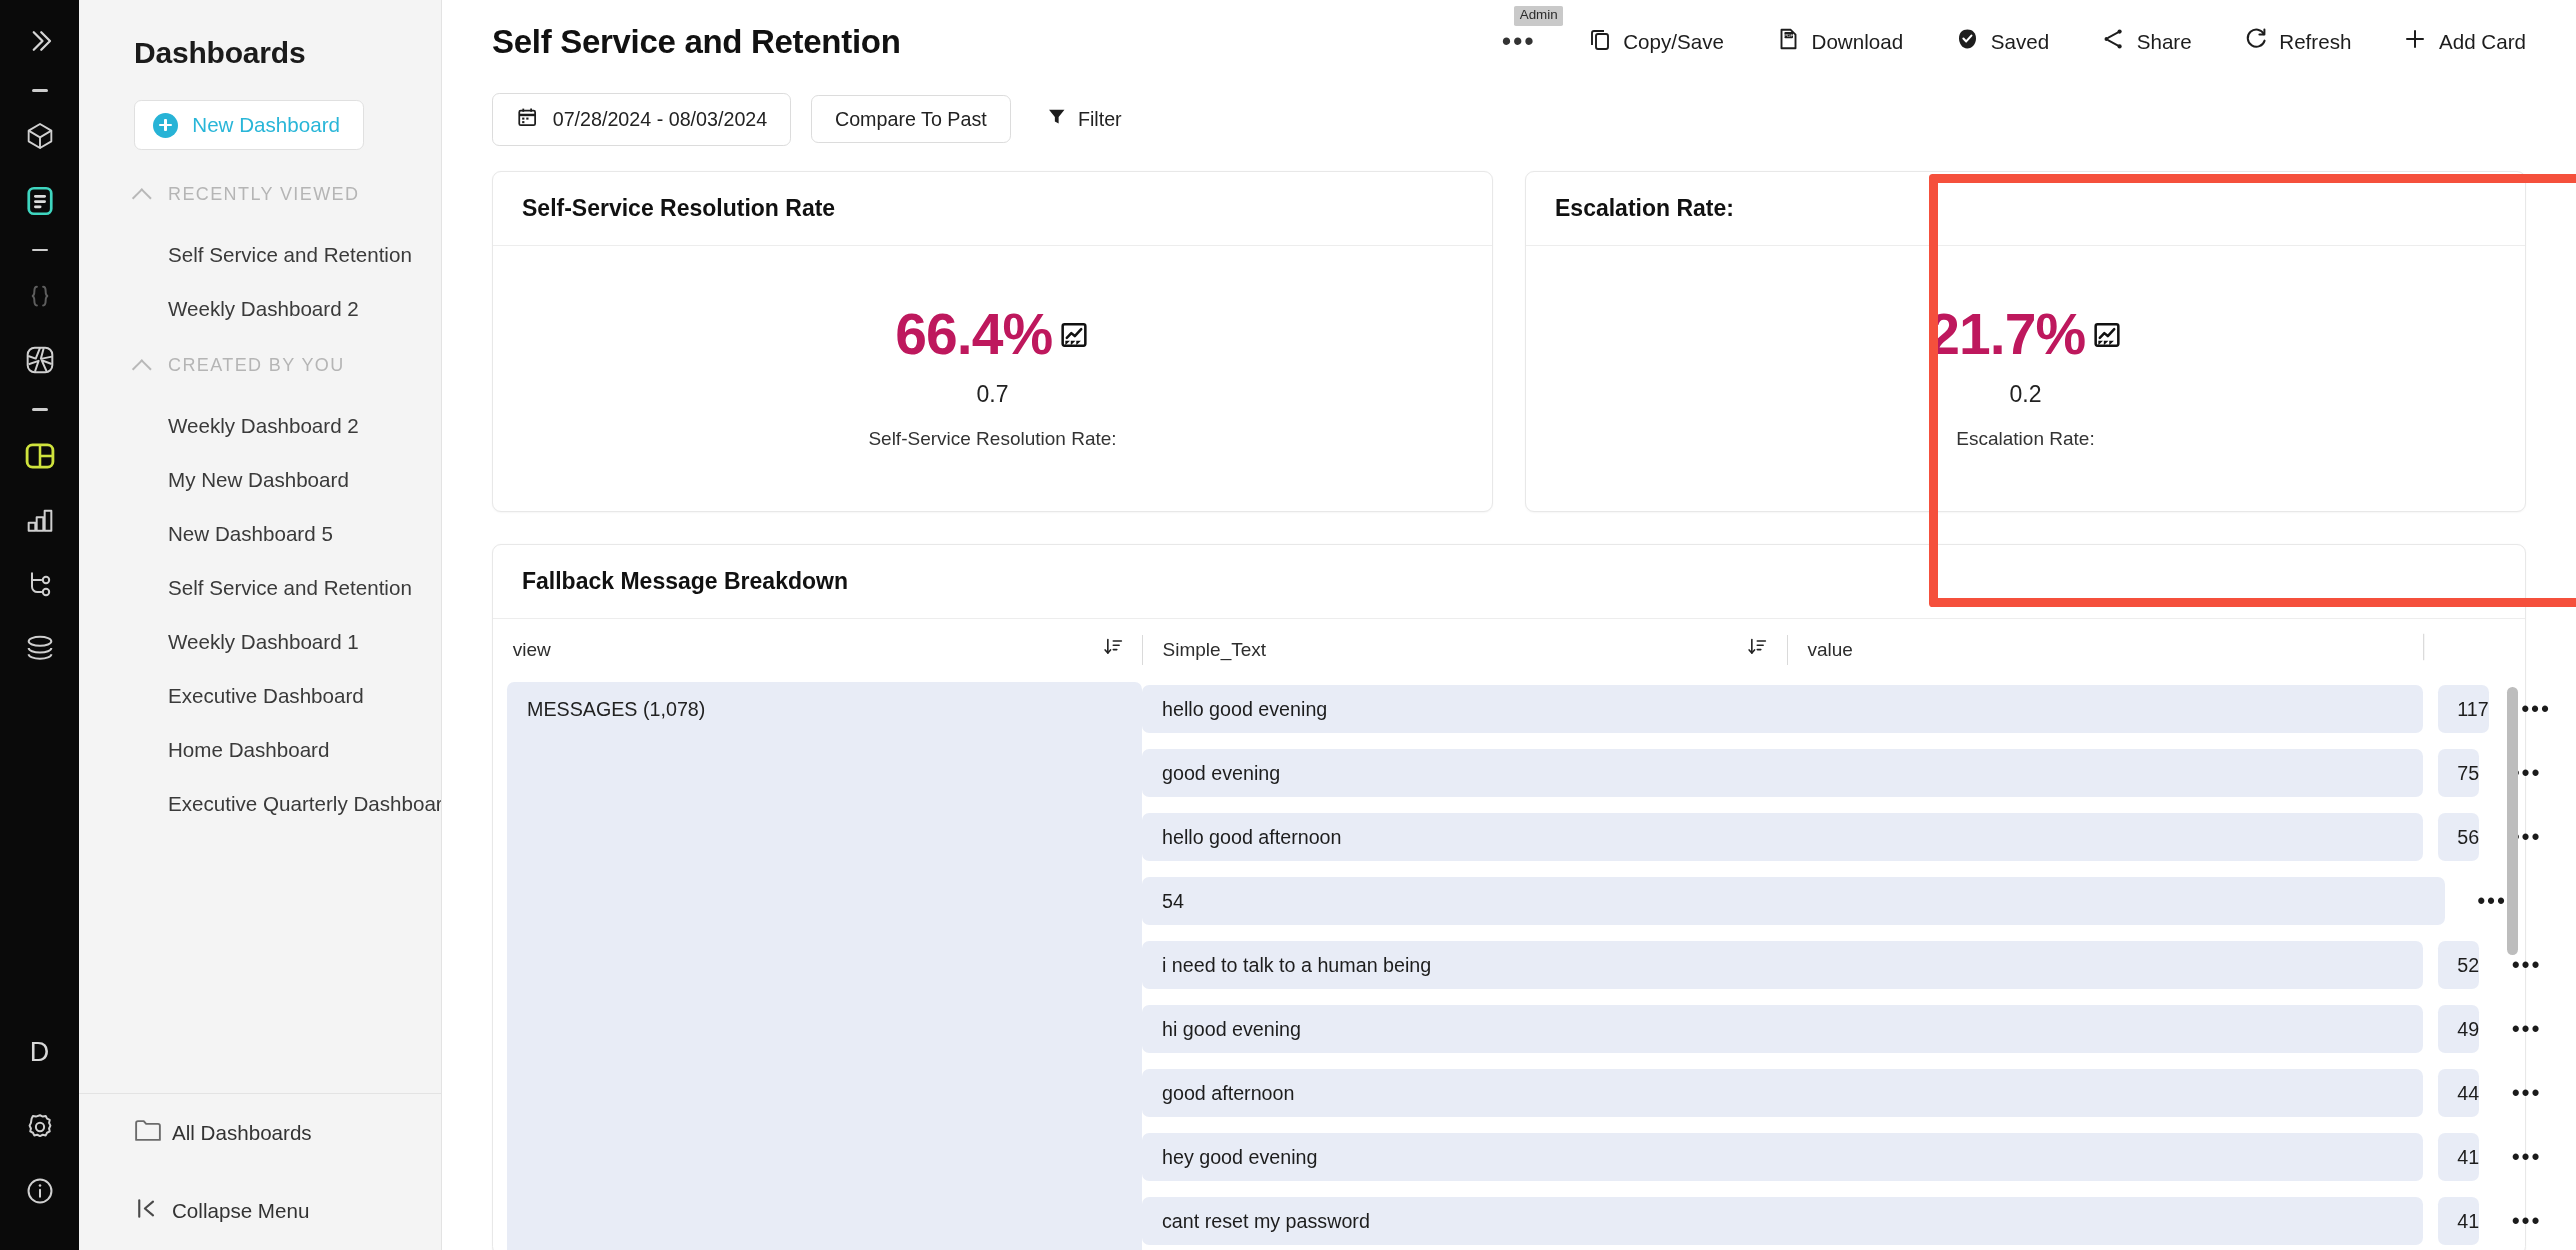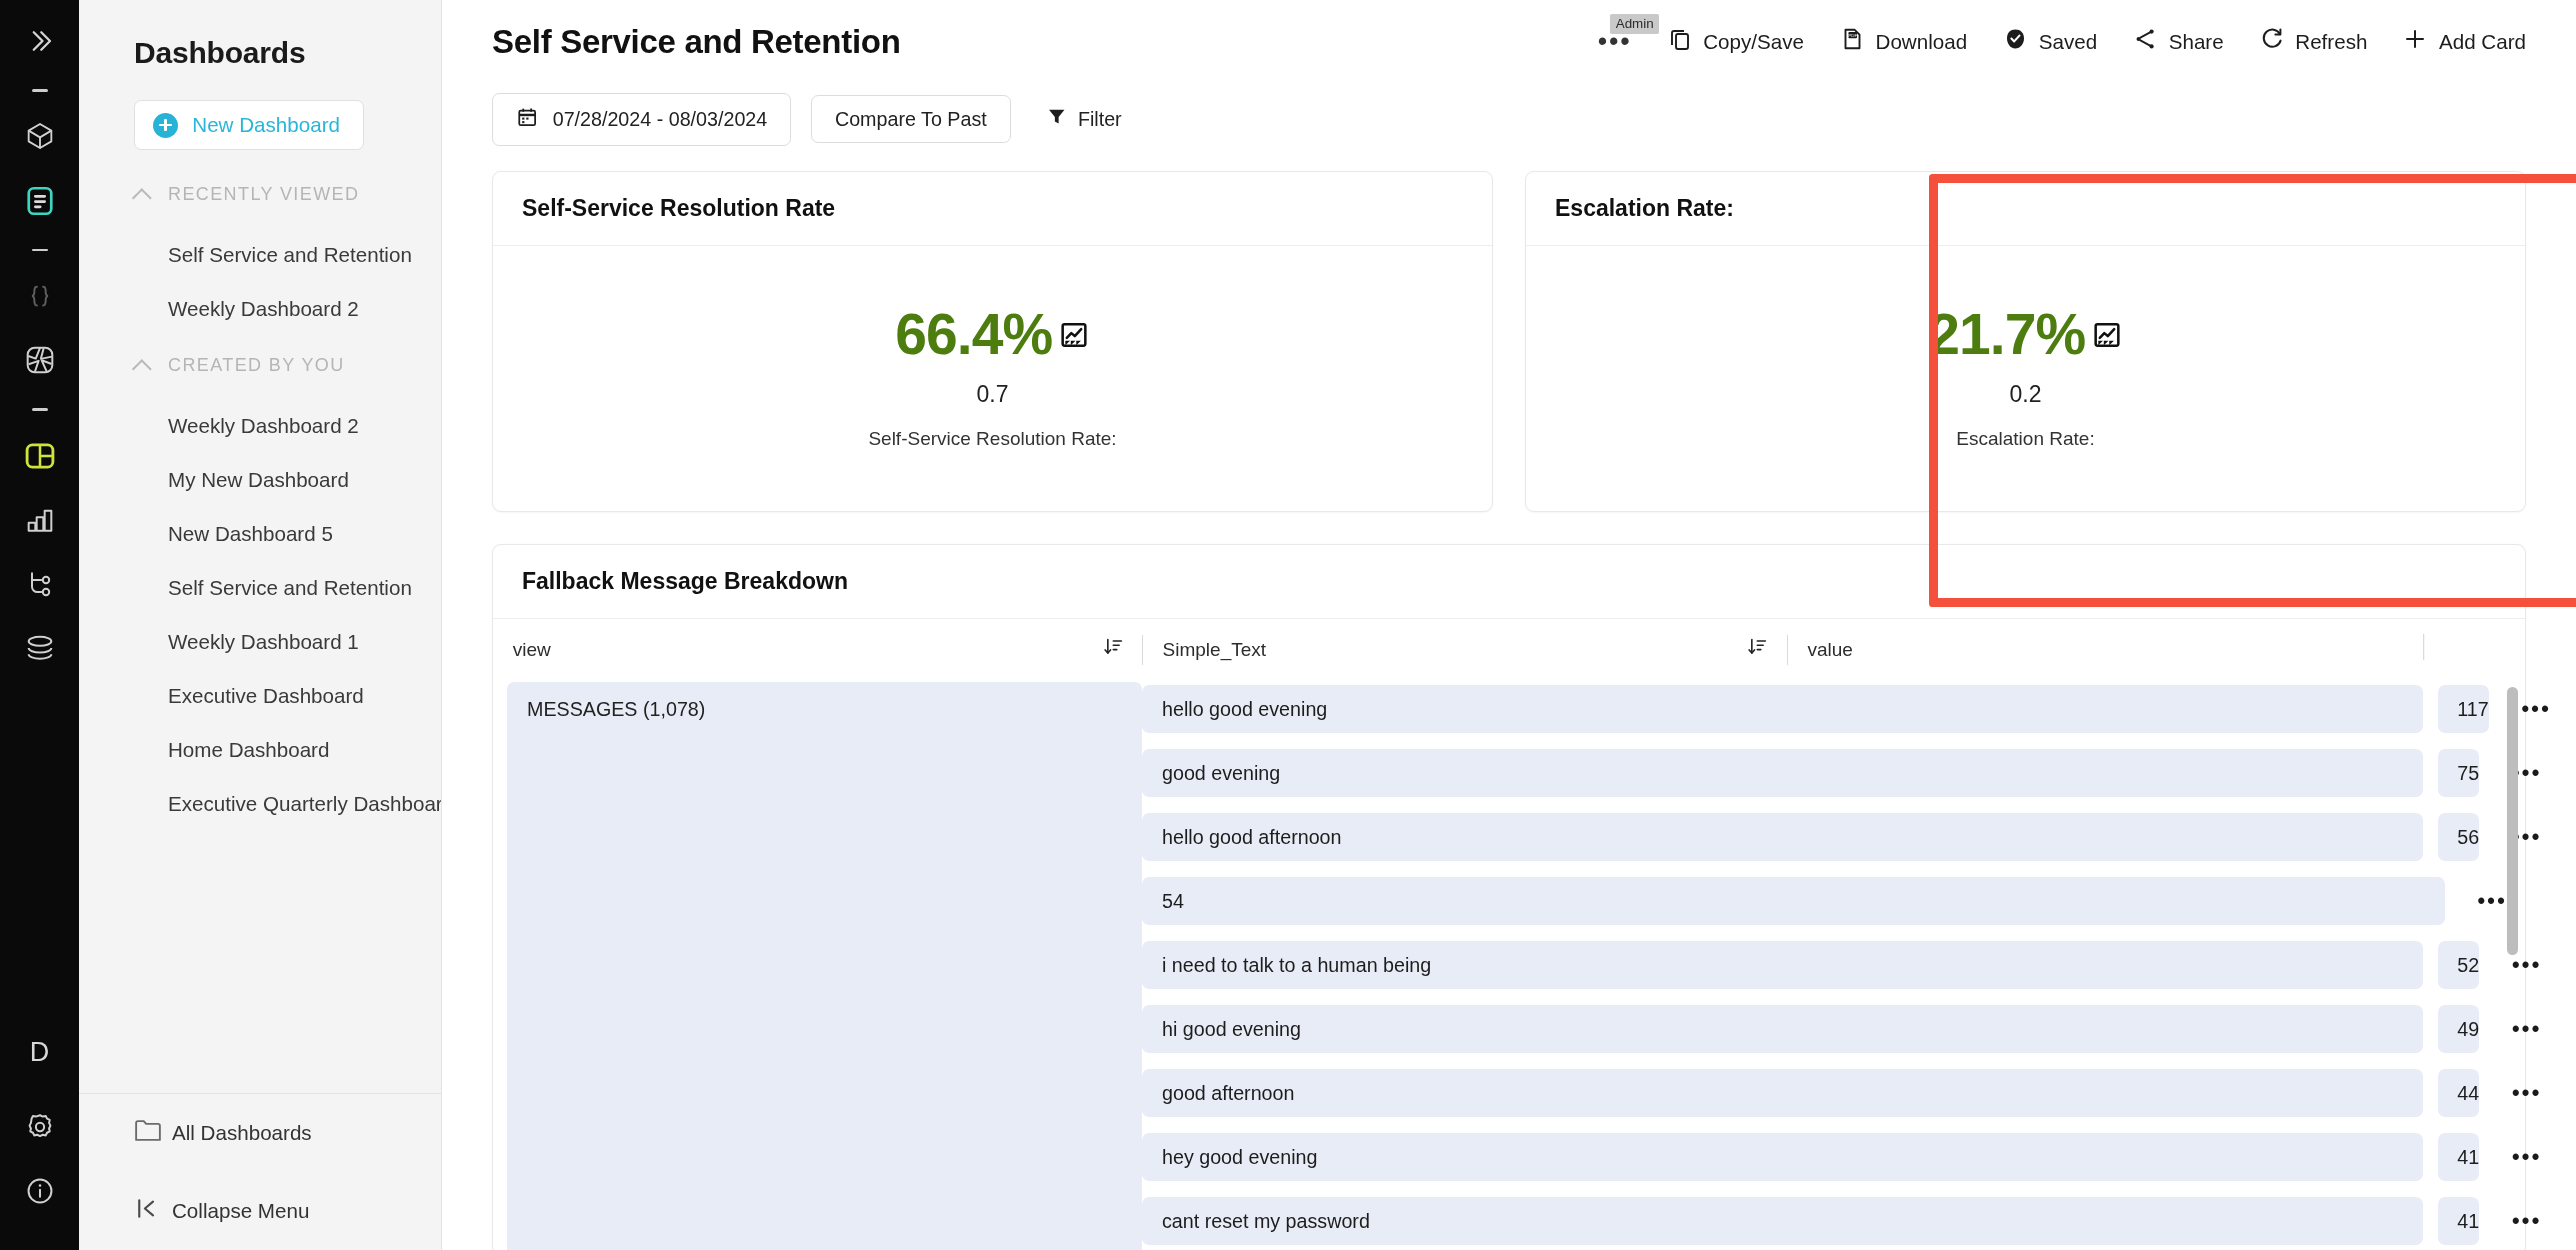--- a/index.html
+++ b/index.html
@@ -98,21 +98,21 @@
   }
   .sb-foot-item svg { flex: 0 0 auto; }
 
   
   .main { flex: 1 1 auto; background: #ffffff; position: relative; overflow: hidden; }
   .main-head { padding: 23px 50px 0 50px; position: relative; }
   .page-title { font-size: 33px; font-weight: 700; color: #111; letter-spacing: -0.3px; }
 
   .toolbar {
     position: absolute; top: 27px; right: 50px;
-    display: flex; align-items: center; gap: 0;
+    display: flex; gap: 16px;
   }
   .tb-item {
     display: flex; align-items: center; gap: 11.6px;
     margin-left: 36px; color: #1d1d1d; font-size: 20.6px; white-space: nowrap;
   }
   .tb-item:first-child { margin-left: 0; }
   .tb-dots { font-size: 27px; letter-spacing: 1.8px; line-height: 12.5px; color:#333; }
   .admin-badge {
     position: absolute; left: 12.5px; top: -21.5px;
     background: #c9c9c9; color: #2c2c2c; font-size: 13.4px;
@@ -135,21 +135,21 @@
     box-shadow: 0 0.9px 1.8px rgba(0,0,0,.04);
   }
   .card-head {
     padding: 23px 29px; border-bottom: 0.9px solid #ededed;
     font-size: 23px; font-weight: 700; color: #111;
   }
   .kpi-card { flex: 1 1 0; min-width: 0; }
   .kpi-card + .kpi-card { margin-left: 32px; }
   .kpi-body { height: 265px; display: flex; flex-direction: column; align-items: center; justify-content: center; }
   .kpi-big { display: flex; align-items: center; gap: 5.4px; }
-  .kpi-value { font-size: 57px; font-weight: 700; color: #4d7c0f; line-height: 1; letter-spacing: -0.9px; }
+  .kpi-value { font-size: 57px; font-weight: 700; color: #be185d; line-height: 1; letter-spacing: -0.9px; }
   .kpi-trend { display: inline-flex; }
   .kpi-sub { font-size: 23px; color: #222; margin-top: 18px; }
   .kpi-caption { font-size: 19px; color: #333; margin-top: 19.7px; }
 
   
   .highlight {
     position: absolute;
     left: 1487px; top: 174px; width: 1057px; height: 433px;
     border: 9px solid #f5503c; border-radius: 3.6px;
     pointer-events: none; z-index: 40;

